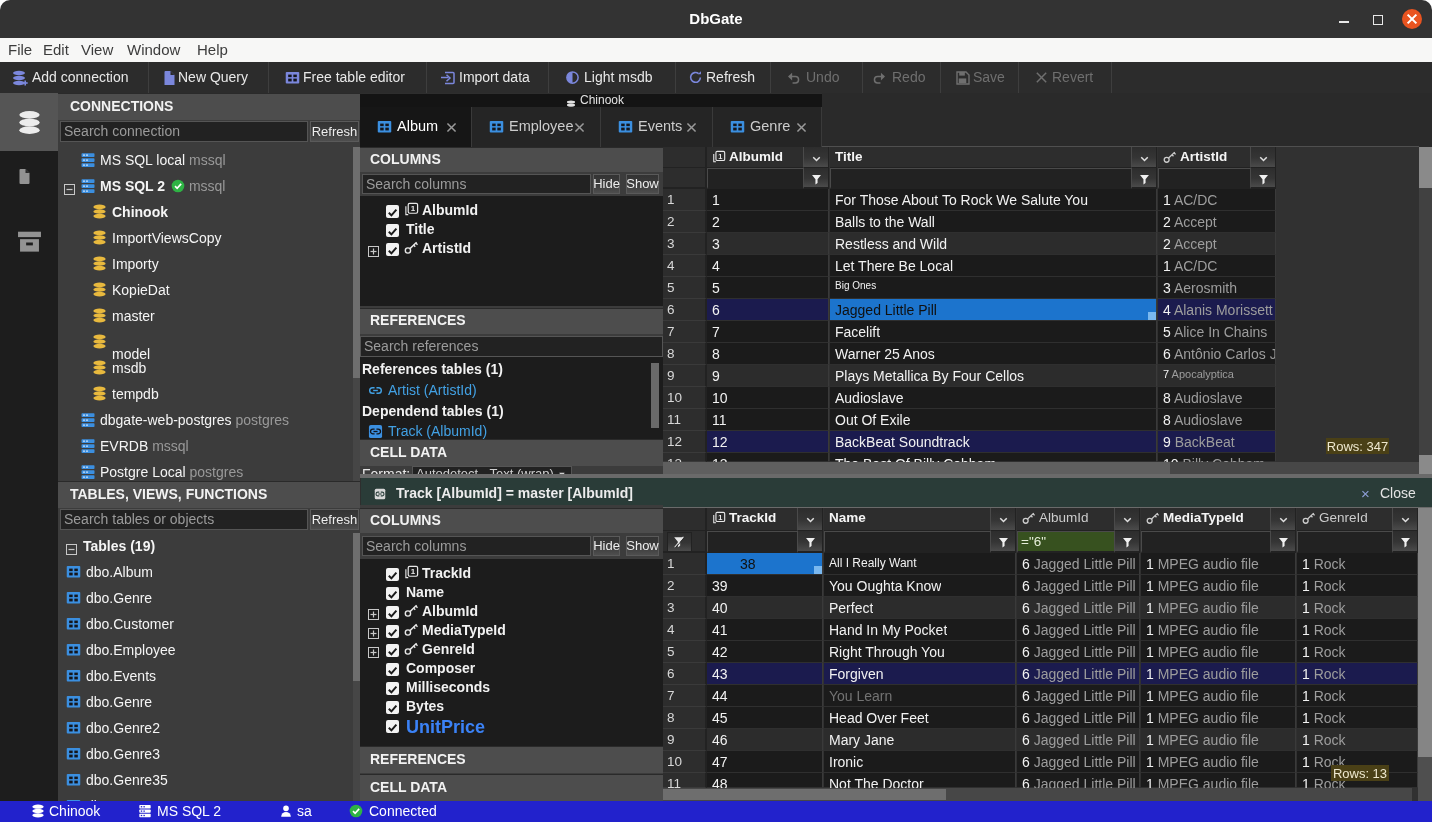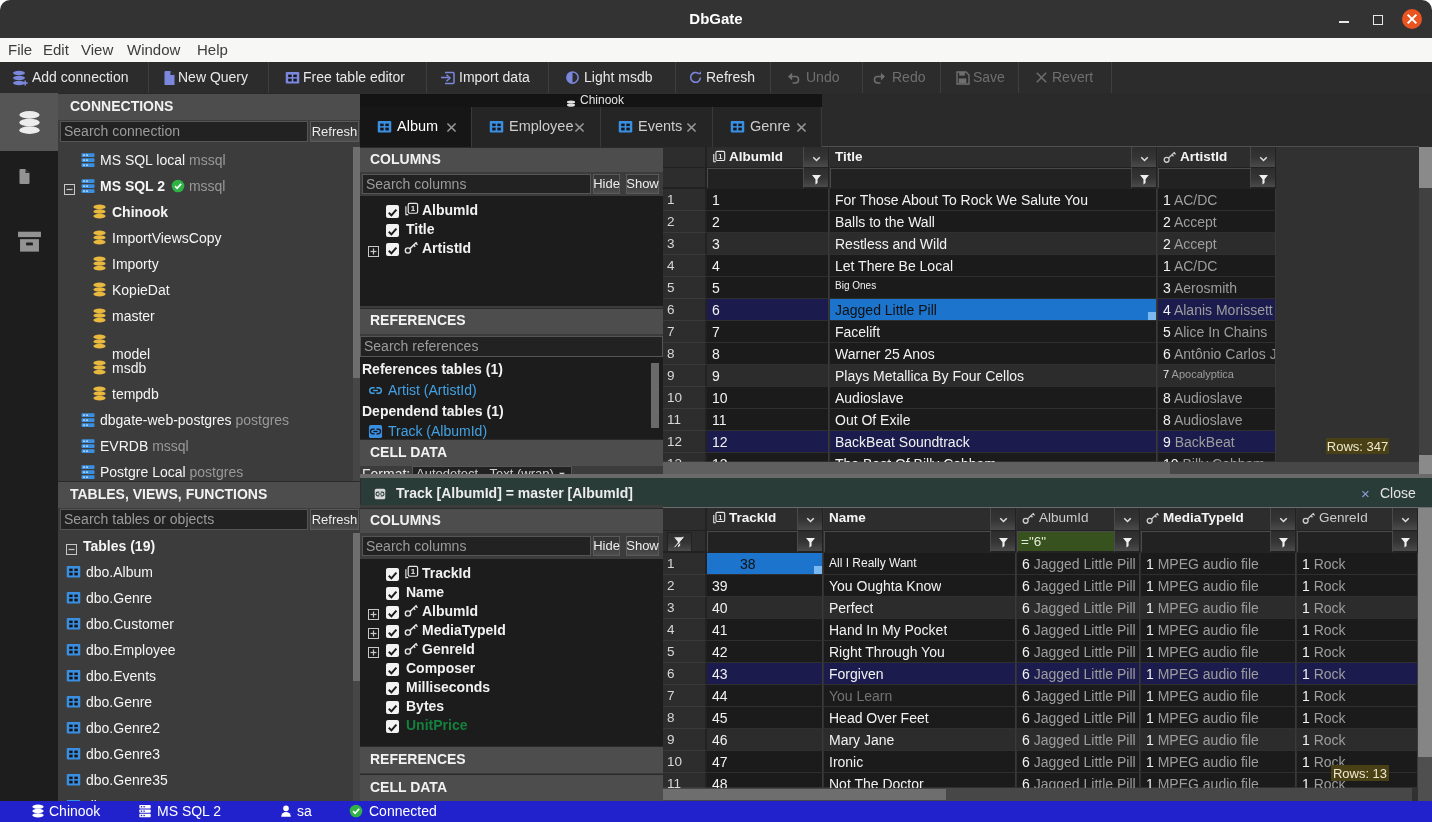--- a/index.html
+++ b/index.html
@@ -694,21 +694,21 @@
         <path d="M2.8,6.8 L5.4,9.4 L10.4,3.6" stroke="#1a1a1a" stroke-width="2" fill="none"></path>
       </svg></span></div>
 <div class="tx" style="left:406px;top:679px;color:#f2f2f2;font-weight:bold;font-size:14px;">Milliseconds</div>
 <div style="position:absolute;left:386px;top:699px;"><span style="display:inline-block;width:13px;height:13px;background:#f2f2f2;border-radius:2px;vertical-align:-2px;text-align:center;"><svg width="13" height="13" viewBox="0 0 13 13">
         <path d="M2.8,6.8 L5.4,9.4 L10.4,3.6" stroke="#1a1a1a" stroke-width="2" fill="none"></path>
       </svg></span></div>
 <div class="tx" style="left:406px;top:698px;color:#f2f2f2;font-weight:bold;font-size:14px;">Bytes</div>
 <div style="position:absolute;left:386px;top:718px;"><span style="display:inline-block;width:13px;height:13px;background:#f2f2f2;border-radius:2px;vertical-align:-2px;text-align:center;"><svg width="13" height="13" viewBox="0 0 13 13">
         <path d="M2.8,6.8 L5.4,9.4 L10.4,3.6" stroke="#1a1a1a" stroke-width="2" fill="none"></path>
       </svg></span></div>
-<div class="tx" style="left:406px;top:717px;color:#15803d;font-weight:bold;font-size:14px;">UnitPrice</div>
+<div class="tx" style="left:406px;top:717px;color:#3b82f6;font-weight:bold;font-size:18px;">UnitPrice</div>
 <div style="position:absolute;left:360px;top:746px;width:303px;height:27px;background:#4d4d4d;border-top:1px solid #2a2a2a;"></div>
 <div class="tx" style="left:370px;top:751px;color:#f2f2f2;font-weight:bold;font-size:14px;">REFERENCES</div>
 <div style="position:absolute;left:360px;top:774px;width:303px;height:27px;background:#4d4d4d;border-top:1px solid #2a2a2a;"></div>
 <div class="tx" style="left:370px;top:779px;color:#f2f2f2;font-weight:bold;font-size:14px;">CELL DATA</div>
 <div style="position:absolute;left:663px;top:508px;width:769px;height:293px;background:#313131;"></div>
 <div style="position:absolute;left:663px;top:508px;width:44px;height:23px;background:#2d2d2d;border-right:2px solid #222;border-bottom:1px solid #222;"></div>
 <div style="position:absolute;left:707px;top:508px;width:91px;height:23px;background:#2d2d2d;border-right:1px solid #4a4a4a;border-bottom:1px solid #222;"></div>
 <div style="position:absolute;left:712px;top:511px;"><svg width="14" height="14" viewBox="0 0 14 14" style="">
       <path d="M3.9375,11.8125 h-2.1875 v-7.875" stroke="#e8e8e8" stroke-width="1.05" fill="none"></path>
       <rect x="3.9375" y="1.3125" width="8.75" height="9.1875" rx="1.3125" stroke="#e8e8e8" stroke-width="1.1375" fill="none"></rect>

